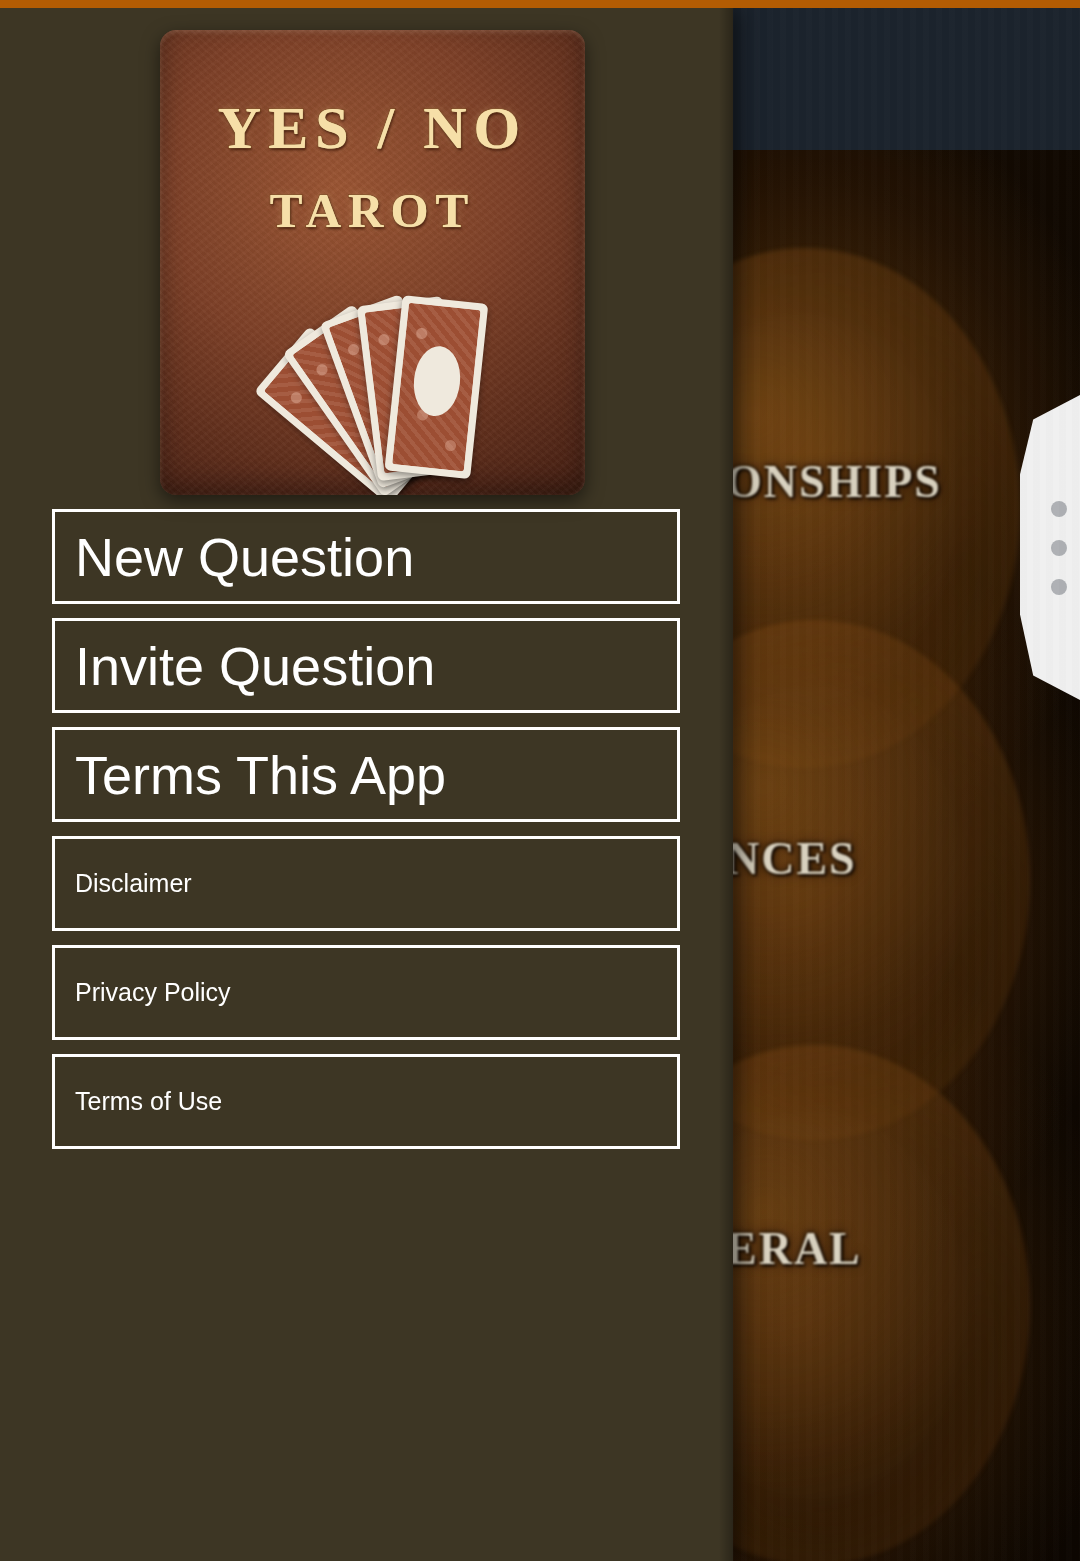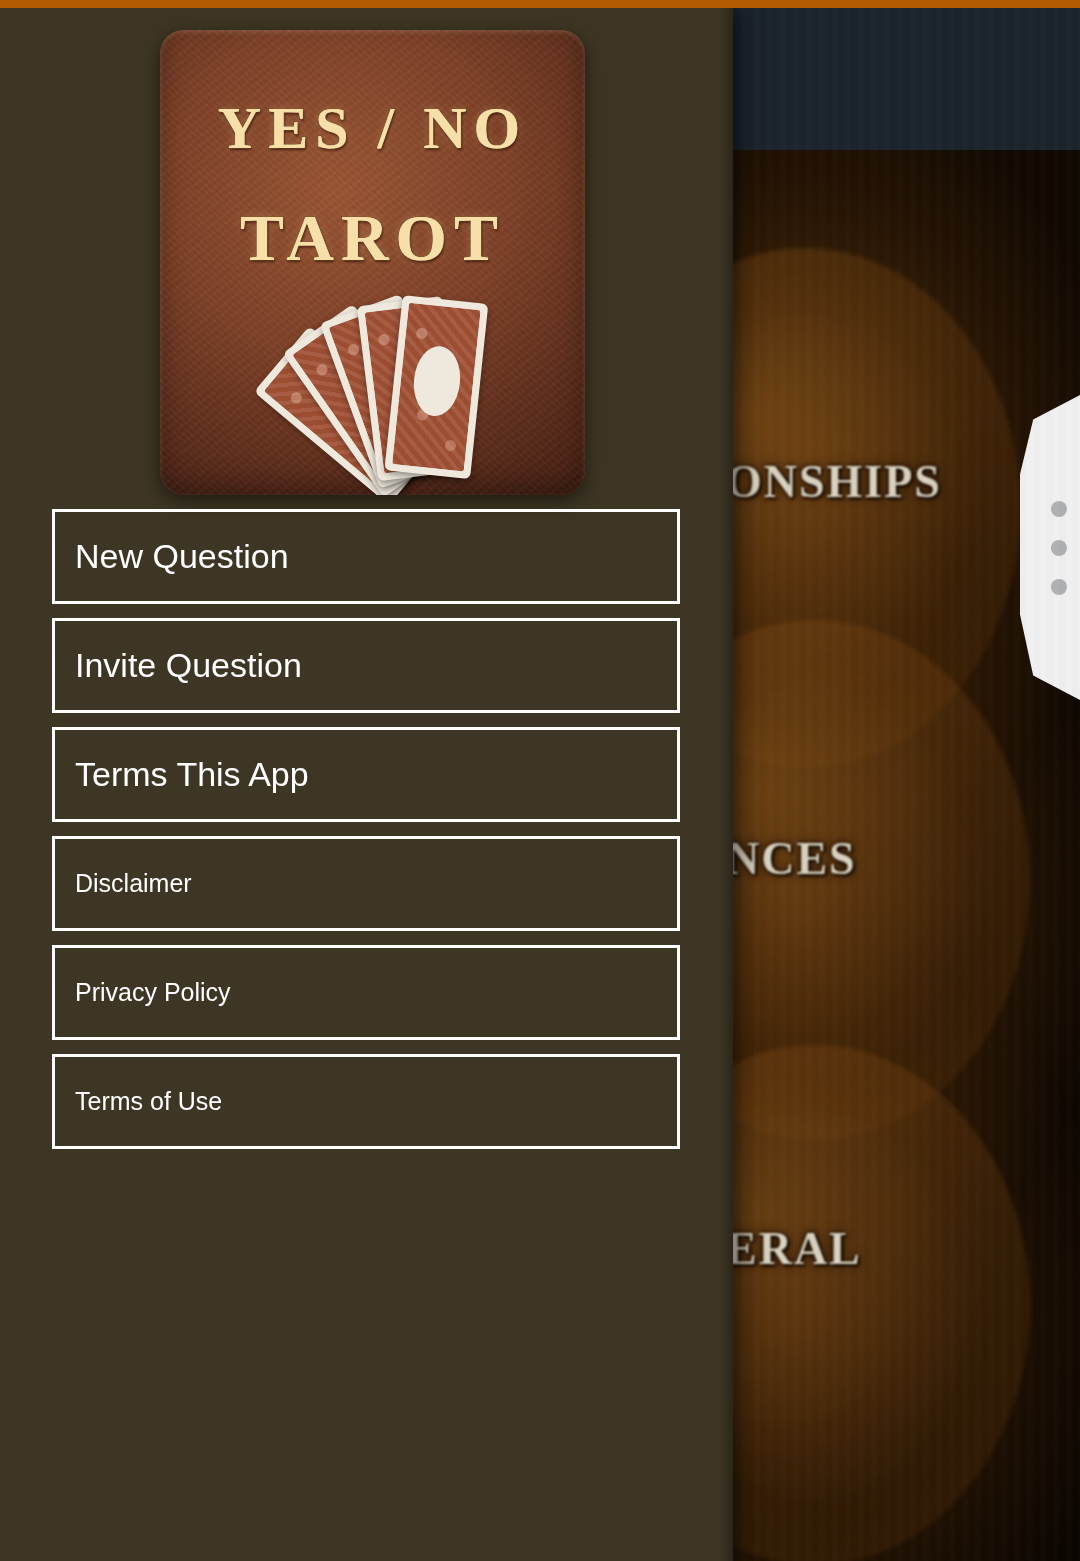--- a/index.html
+++ b/index.html
@@ -93,42 +93,42 @@
     content:"";position:absolute;right:0;top:0;width:14px;height:100%;
     background:linear-gradient(90deg, rgba(0,0,0,0), rgba(0,0,0,.30));
   }
 
   
   .app-icon-wrap{
     position:absolute; left:160px; top:22px; width:425px; height:465px;
   }
   .app-icon{
     position:absolute; left:0; top:0; width:425px; height:465px;
-    border-radius:24px;
+    border-radius:16px;
     background:
       radial-gradient(ellipse 90% 80% at 42% 34%, #9a5533 0%, #7d4028 45%, #5d2d1b 78%, #472113 100%);
     box-shadow:0 6px 18px rgba(0,0,0,.5), inset 0 2px 5px rgba(255,220,190,.20), inset 0 -10px 26px rgba(0,0,0,.35);
     overflow:hidden;
   }
   .app-icon::before{ 
     content:"";position:absolute;inset:0;
     background:
       repeating-linear-gradient(42deg, rgba(255,255,255,.018) 0 2px, rgba(0,0,0,.02) 2px 5px),
       repeating-linear-gradient(-38deg, rgba(255,255,255,.014) 0 3px, rgba(0,0,0,.018) 3px 7px);
   }
   .icon-line{
     position:absolute; width:100%; text-align:center;
     font-family:"Liberation Serif", serif; font-weight:bold;
     color:#f6dfa8; letter-spacing:7px;
     text-shadow:0 0 1px #f6dfa8, 1px 2px 3px rgba(60,20,5,.9), 0 0 10px rgba(255,225,160,.25);
     -webkit-text-stroke:1.5px #6e3a14;
     paint-order:stroke fill;
   }
   .icon-line.l1{ top:64px;  font-size:60px; }
-  .icon-line.l2{ top:170px; font-size:66px; }
+  .icon-line.l2{ top:152px; font-size:49px; }
 
   
   .card-fan{ position:absolute; left:128px; top:248px; width:300px; height:220px; }
   .tcard{
     position:absolute; left:90px; top:22px; width:86px; height:176px;
     border-radius:6px;
     background:#efe9dd;
     box-shadow:0 3px 7px rgba(0,0,0,.42);
     transform-origin:50% 100%;
   }
@@ -156,21 +156,21 @@
   #drawer-menu{ position:absolute; left:52px; top:501px; width:628px; }
   .menu-item{
     box-sizing:border-box; width:628px; height:95px;
     border:3px solid #ffffff; background:transparent;
     display:flex; align-items:center; margin-bottom:14px;
     cursor:pointer;
   }
   .menu-item .label{
     color:#ffffff; padding-left:20px; white-space:nowrap; font-weight:400;
   }
-  .menu-item.lg .label{ font-size:34px; }
+  .menu-item.lg .label{ font-size:54px; }
   .menu-item.sm .label{ font-size:25px; }
 </style>
 </head>
 <body>
 
 <div id="app-behind">
 
   <div class="appbar">
     <div class="appbar-title">m</div>
   </div>

